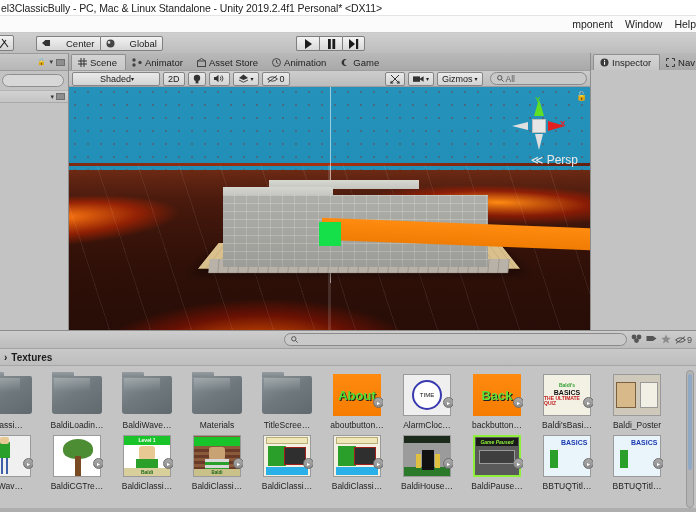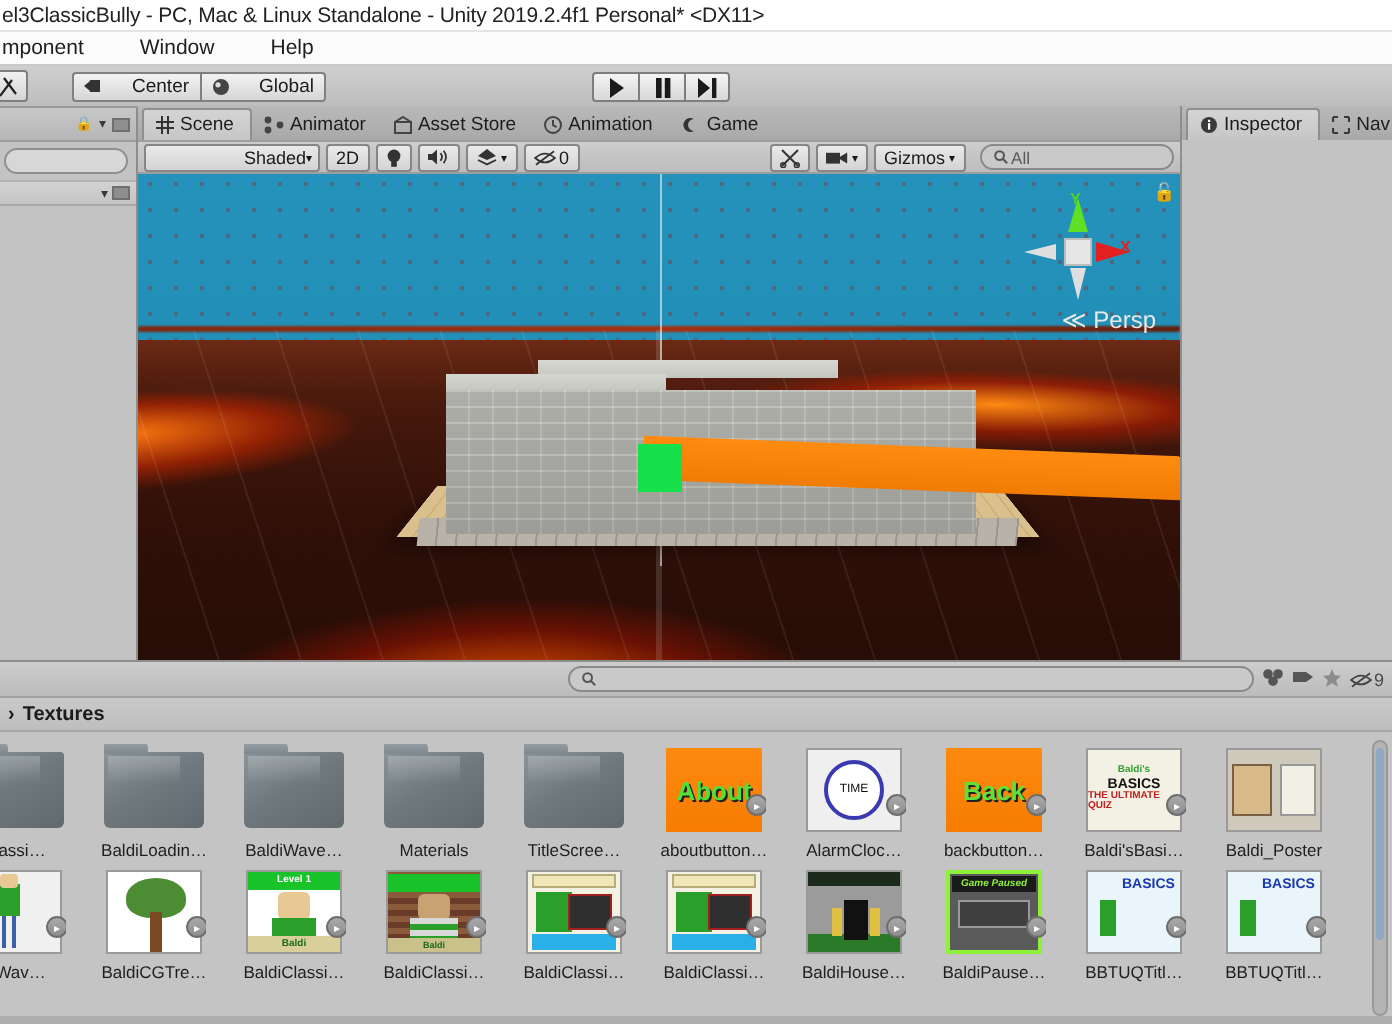--- a/index.html
+++ b/index.html
@@ -15,21 +15,21 @@
   
   .titlebar{
     height:16px; background:#ffffff; border-bottom:1px solid #e4e4e4;
     display:flex; align-items:center; padding-left:1px; overflow:hidden;
   }
   .titlebar .t{ font-size:10.5px; color:#222; white-space:nowrap; letter-spacing:-0.1px;}
 
   
   .menubar{
     height:17px; background:#fbfbfb; border-bottom:1px solid #c9c9c9;
-    display:flex; align-items:center; gap:28px; padding-left:1px; overflow:hidden;
+    display:flex; align-items:center; gap:12px; padding-left:1px; overflow:hidden;justify-content:flex-end;
   }
   .menubar .m{ font-size:10.5px; color:#1d1d1d; white-space:nowrap; }
 
   
   .toolbar{
     height:21px;
     background:linear-gradient(#cfcfcf,#bdbdbd);
     border-bottom:1px solid #9a9a9a;
     display:flex; align-items:center; position:relative;
   }
@@ -103,21 +103,21 @@
   .tab.active{
     background:linear-gradient(#d4d4d4,#c6c6c6);
     border:1px solid #8f8f8f; border-bottom:none; border-radius:2px 2px 0 0;
   }
   .scene-toolbar{
     height:17px; background:linear-gradient(#cdcdcd,#bcbcbc);
     border-top:1px solid #9e9e9e; border-bottom:1px solid #9e9e9e;
     display:flex; align-items:center; gap:3px; padding:0 3px; position:relative;
   }
   .combo{
-    height:14px; min-width:88px; display:flex;align-items:center;justify-content:flex-end;
+    height:14px; min-width:88px; display:flex;align-items:center;justify-content:center;
     padding:0 3px 0 5px; font-size:9px;
     background:linear-gradient(#eaeaea,#d3d3d3); border:1px solid #868686; border-radius:2px;
   }
   .sbtn{
     height:14px; display:flex;align-items:center;justify-content:center; gap:2px;
     padding:0 4px; font-size:9px;
     background:linear-gradient(#eaeaea,#d3d3d3); border:1px solid #868686; border-radius:2px;
   }
   .scene-search{
     flex:1; height:13px; margin-left:4px; background:#c9c9c9;

